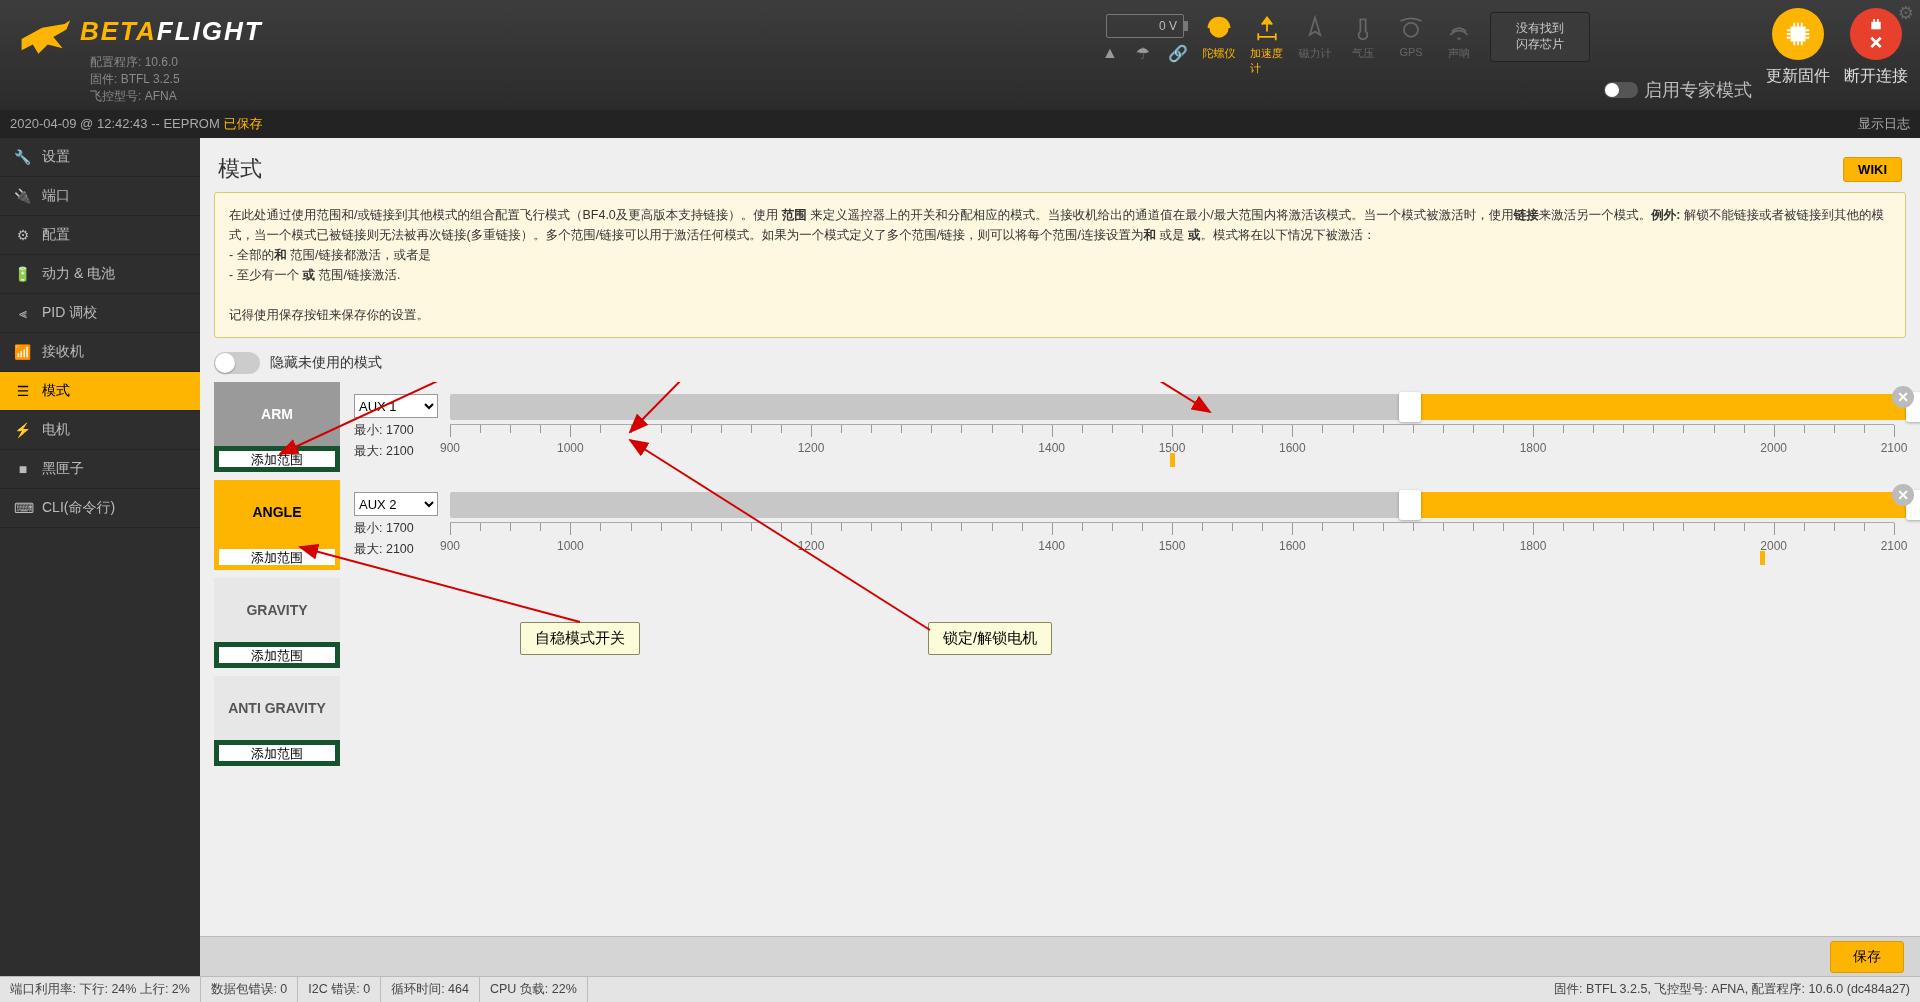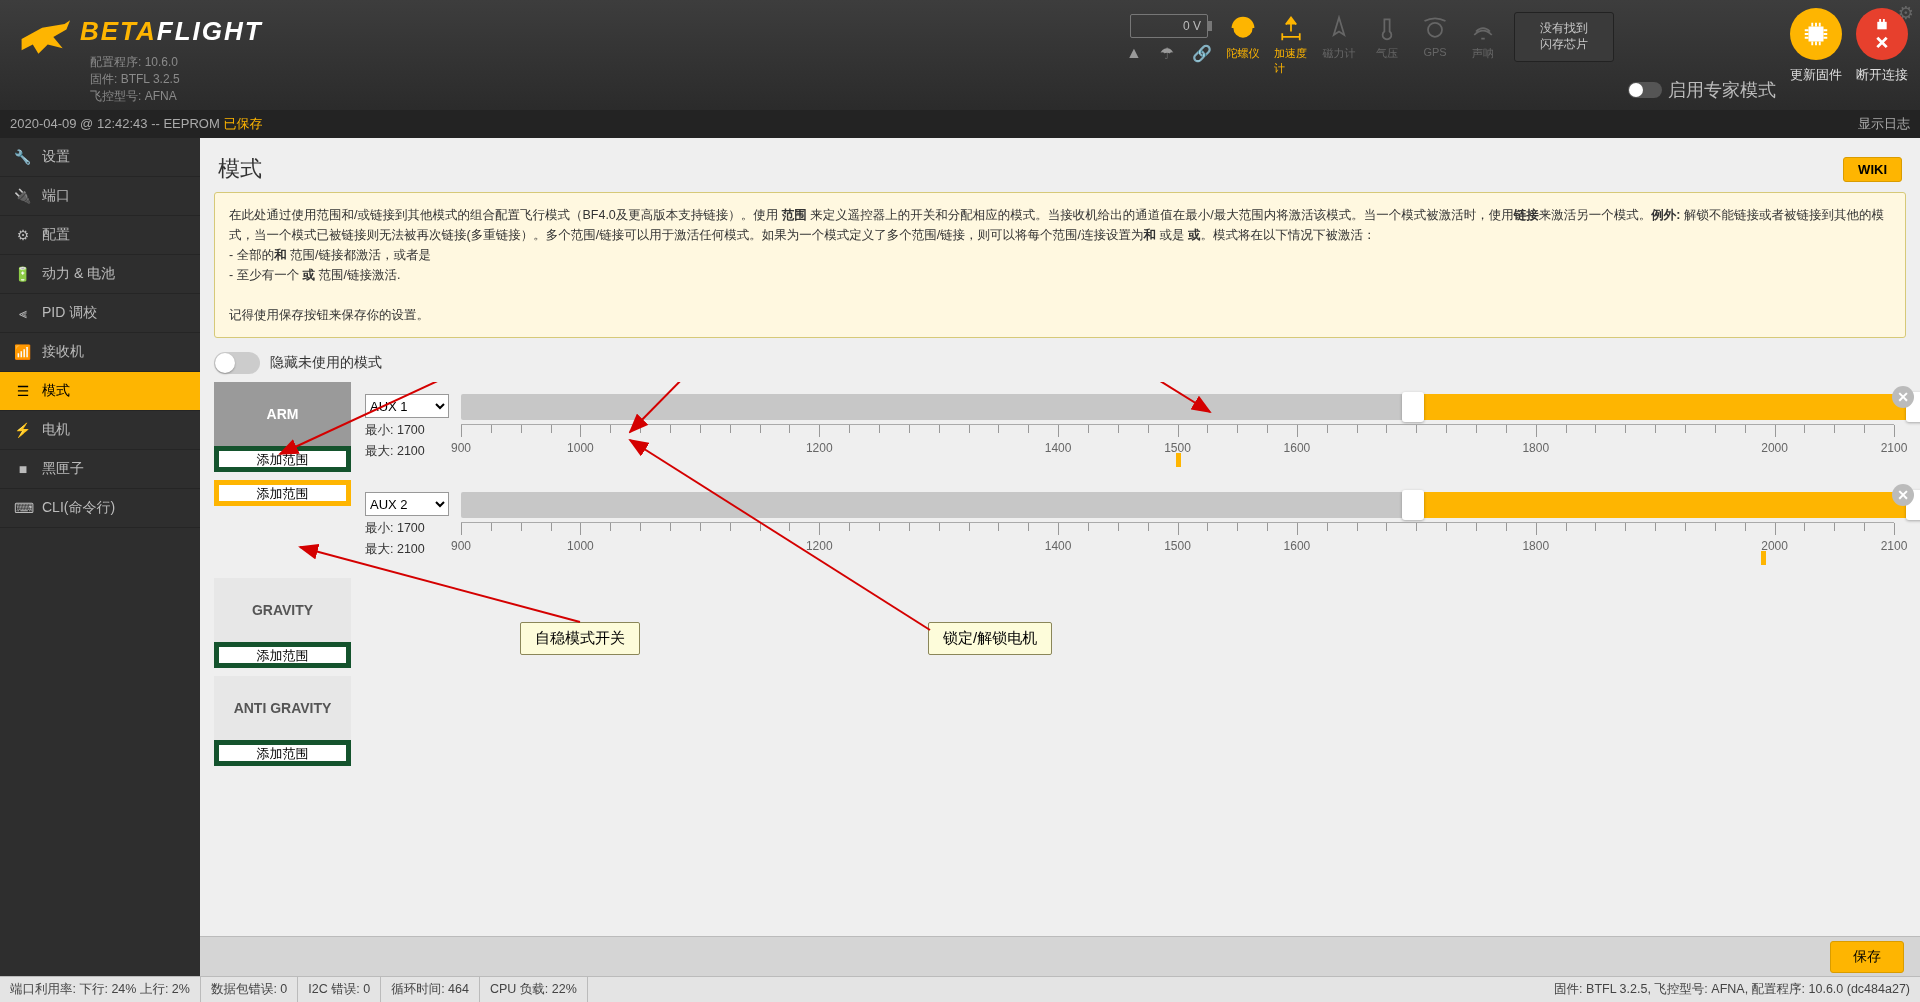--- a/index.html
+++ b/index.html
@@ -26,21 +26,21 @@
 .sensor.on svg path, .sensor.on svg circle { stroke:var(--orange); fill:var(--orange); }
 .flash-box { width:100px; height:50px; background:#3a3a3a; border:1px solid #222; border-radius:3px; display:flex; align-items:center; justify-content:center; text-align:center; color:#ccc; font-size:12px; line-height:1.3; margin-top:4px; }
 .expert { display:flex; align-items:center; gap:6px; color:#bbb; font-size:18px; margin-top:70px; }
 .toggle-pill { width:34px; height:16px; background:#555; border-radius:10px; position:relative; }
 .toggle-pill::after { content:""; width:14px; height:14px; background:#fff; border-radius:50%; position:absolute; top:1px; left:1px; }
 .circle-btn { display:flex; flex-direction:column; align-items:center; gap:6px; }
 .circle { width:52px; height:52px; border-radius:50%; display:flex; align-items:center; justify-content:center; }
 .circle.orange { background:var(--orange); }
 .circle.red { background:#e7402d; }
 .circle svg { width:30px; height:30px; }
-.circle-label { color:#ddd; font-size:13px; }
+.circle-label { color:#ddd; font-size:16px; }
 .gear-top { position:absolute; right:6px; top:2px; color:#666; font-size:18px; }
 
 
 .status-bar { height:28px; background:#232323; color:#aaa; font-size:13px; display:flex; align-items:center; padding:0 10px; justify-content:space-between; }
 .status-bar .saved { color:var(--orange); }
 
 
 .body { display:flex; height:calc(1002px - 110px - 28px - 26px); }
 .sidebar { width:200px; background:#2e2e2e; display:flex; flex-direction:column; }
 .nav-item { display:flex; align-items:center; gap:10px; padding:10px 14px; color:#bbb; font-size:14px; border-bottom:1px solid #252525; cursor:pointer; }
@@ -53,21 +53,21 @@
 
 .info-box { margin:0 14px 10px; background:#fff8e0; border:1px solid #d6c978; border-radius:3px; padding:12px 14px; font-size:12.5px; color:#333; line-height:1.6; }
 .info-box b { font-weight:700; }
 
 .hide-row { display:flex; align-items:center; gap:10px; padding:4px 14px 8px; font-size:14px; color:#333; }
 .pill-toggle { width:46px; height:22px; background:#ccc; border-radius:12px; position:relative; }
 .pill-toggle::after { content:""; width:20px; height:20px; background:#fff; border-radius:50%; position:absolute; top:1px; left:1px; box-shadow:0 1px 2px rgba(0,0,0,.3); }
 
 .modes-scroll { flex:1; overflow-y:auto; padding:0 14px; position:relative; }
 .mode-row { display:flex; margin-bottom:8px; min-height:90px; }
-.mode-left { width:137px; display:flex; flex-direction:column; }
+.mode-left { width:126px; display:flex; flex-direction:column; }
 .mode-name { flex:1; display:flex; align-items:center; justify-content:center; font-size:14px; font-weight:700; color:#fff; }
 .mode-arm .mode-name { background:#9a9a9a; }
 .mode-angle .mode-name { background:var(--orange); color:#000; }
 .mode-other .mode-name { background:#e7e7e7; color:#555; }
 .add-range-btn { height:26px; background:#fff; border:5px solid #14532d; font-size:13px; cursor:pointer; }
 .mode-angle .add-range-btn { border-color:var(--orange); }
 
 .mode-right { flex:1; display:flex; align-items:flex-start; padding:12px 0 0 14px; gap:12px; position:relative; }
 .aux-col { display:flex; flex-direction:column; gap:4px; font-size:12.5px; color:#333; }
 .aux-select { width:84px; height:24px; border:1px solid #999; background:#fff; font-size:13px; }
@@ -334,20 +334,21 @@
                 <div class="tick major" style="left:100%"></div>
                 <div class="tick-label" style="left:100%">2100</div>
                 <div class="marker" style="left:calc(50% - 2px)"></div>
               </div>
       </div>
       <div class="del-x">✕</div>
           </div>
         </div>
         <div class="mode-row mode-angle">
           <div class="mode-left">
+      <div class="mode-name">ANGLE</div>
       <button class="add-range-btn">添加范围</button>
     </div>
     <div class="mode-right">
             <div class="aux-col">
         <select class="aux-select"><option>AUX 2</option></select>
         <span>最小: 1700</span>
         <span>最大: 2100</span>
       </div>
       <div class="slider-wrap">
         <div class="track-bg"></div>

